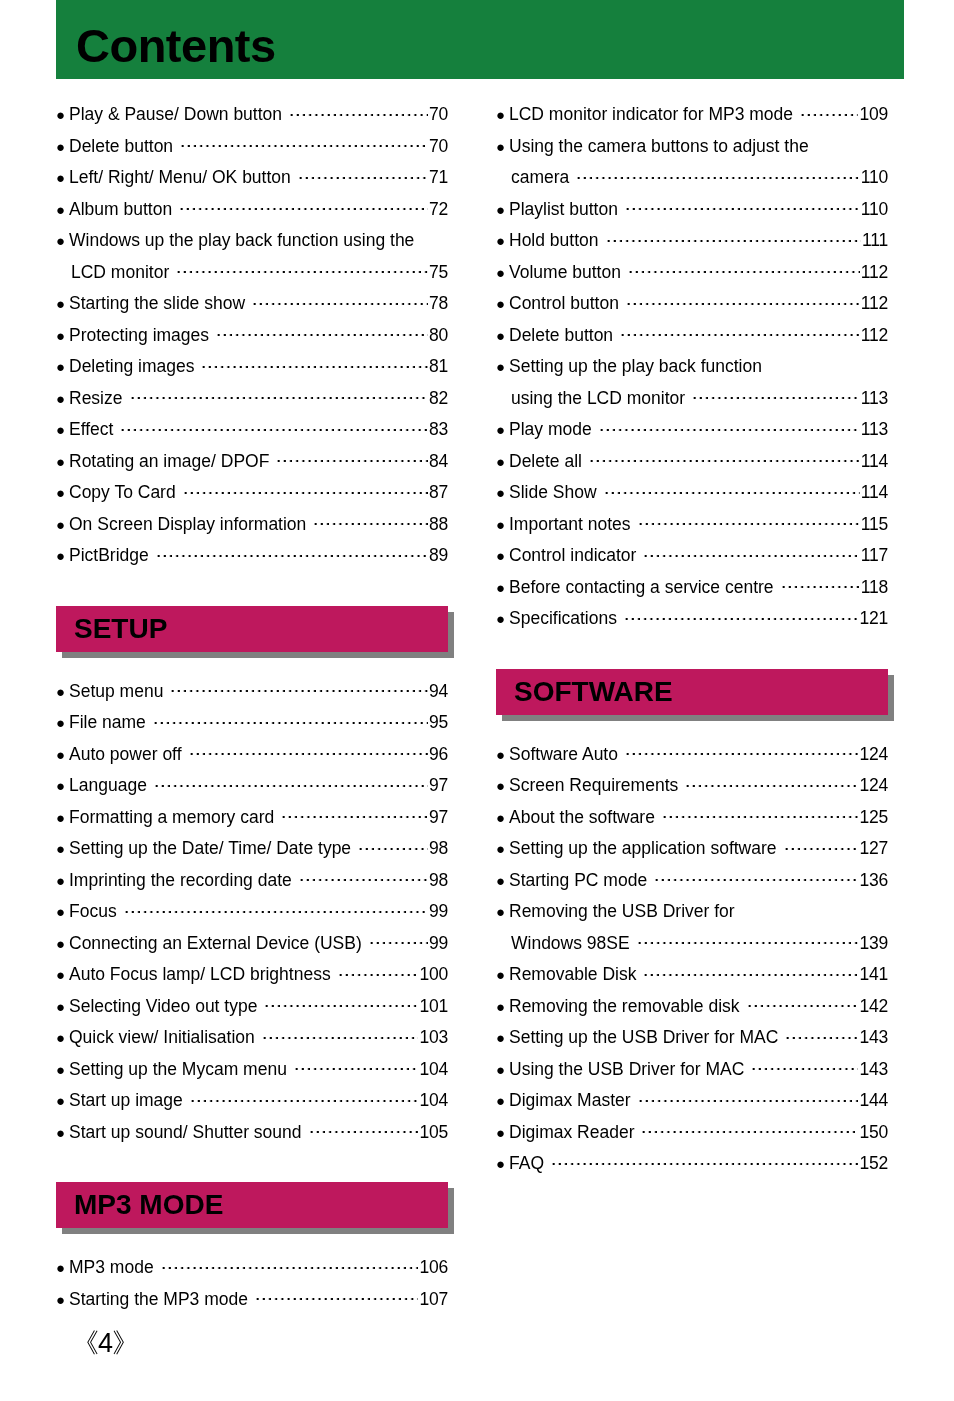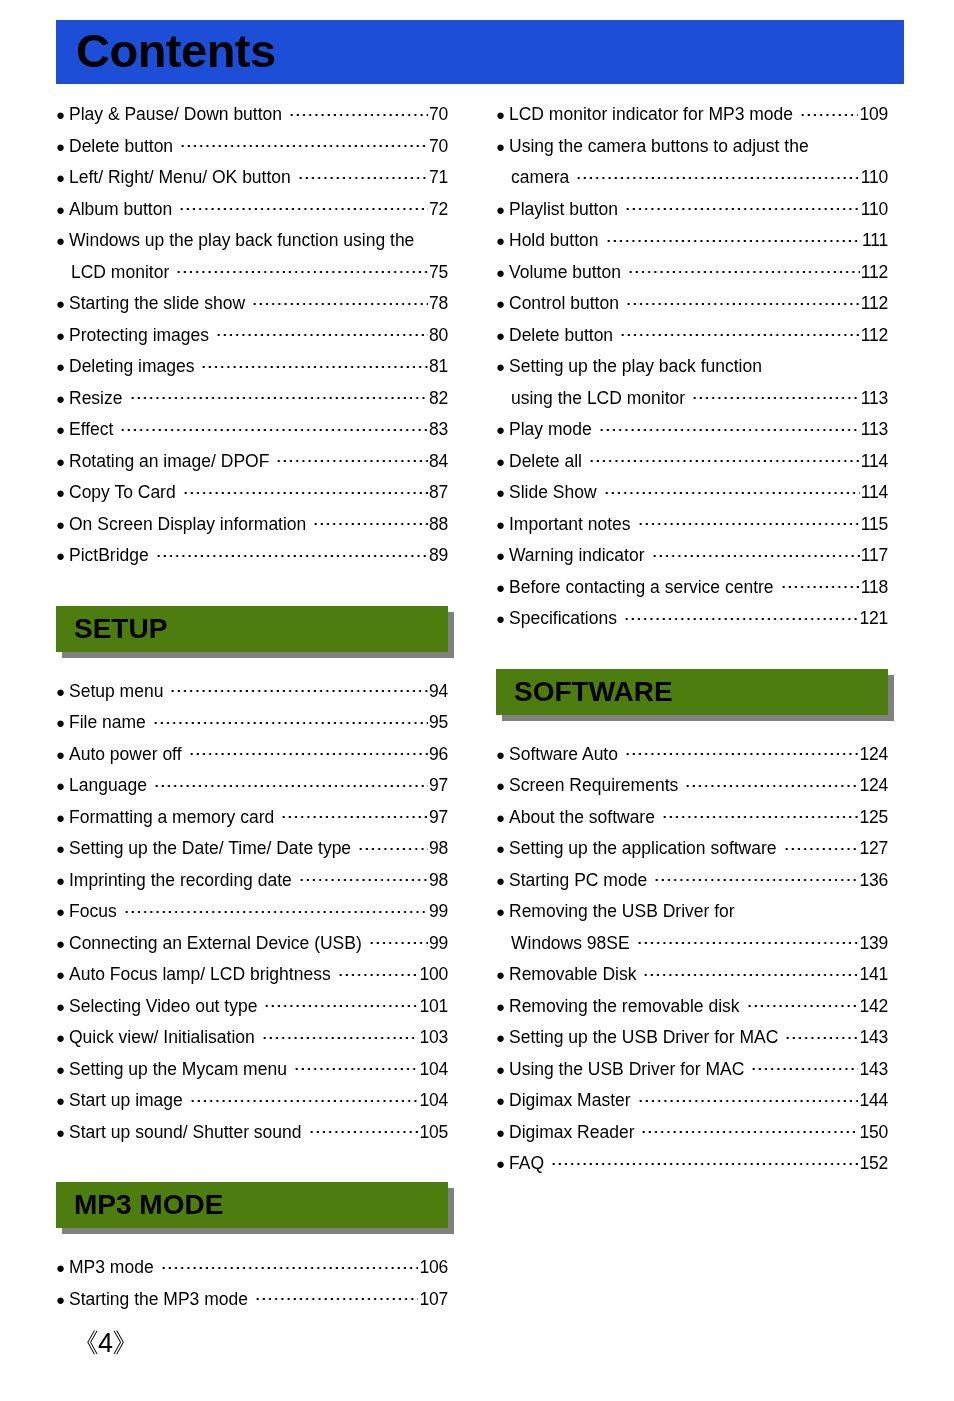--- a/index.html
+++ b/index.html
@@ -15,25 +15,24 @@
     color: #000000;
     overflow: hidden;
   }
 
   
   .page-header {
     position: absolute;
     left: 56px;
     top: 0px;
     width: 848px;
-    height: 64px;
-    background: #1d4ed8;
+    height: 79px;
+    background: #15803d;
     display: flex;
     align-items: flex-end;
-    margin-top: 20px;
   }
   .page-header .title {
     font-size: 47px;
     font-weight: bold;
     letter-spacing: -0.5px;
     line-height: 1;
     padding: 0 0 10px 20px;
   }
 
   
@@ -63,21 +62,21 @@
     width: 100%;
     height: 46px;
     background: #808080;
   }
   .section-band .band-face {
     position: absolute;
     left: 0;
     top: 0;
     width: 100%;
     height: 46px;
-    background: #4d7c0f;
+    background: #be185d;
     display: flex;
     align-items: center;
   }
   .section-band .band-label {
     font-size: 28px;
     font-weight: bold;
     letter-spacing: 0px;
     padding-left: 18px;
     line-height: 1;
   }
@@ -552,21 +551,21 @@
           <div class="toc-row">
             <span class="bullet"></span>
             <span class="entry-label">Important notes</span>
             <span class="leader"></span>
             <span class="page-num">115</span>
           </div>
         </li>
         <li class="toc-item">
           <div class="toc-row">
             <span class="bullet"></span>
-            <span class="entry-label">Warning indicator</span>
+            <span class="entry-label">Control indicator</span>
             <span class="leader"></span>
             <span class="page-num">117</span>
           </div>
         </li>
         <li class="toc-item">
           <div class="toc-row">
             <span class="bullet"></span>
             <span class="entry-label">Before contacting a service centre</span>
             <span class="leader"></span>
             <span class="page-num">118</span>

